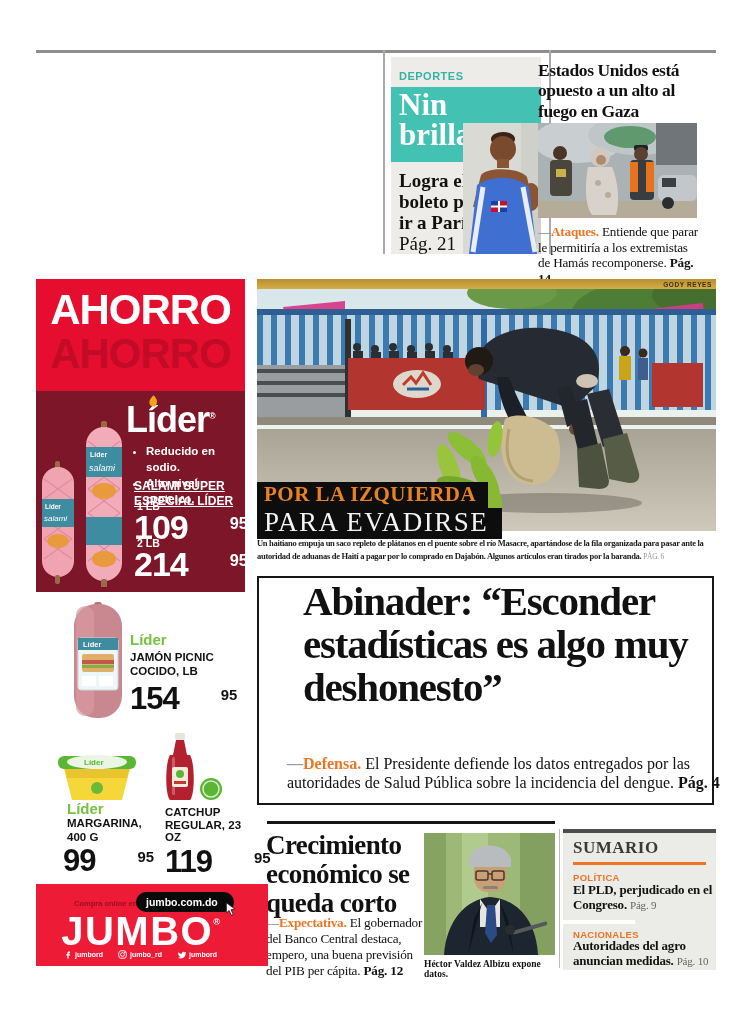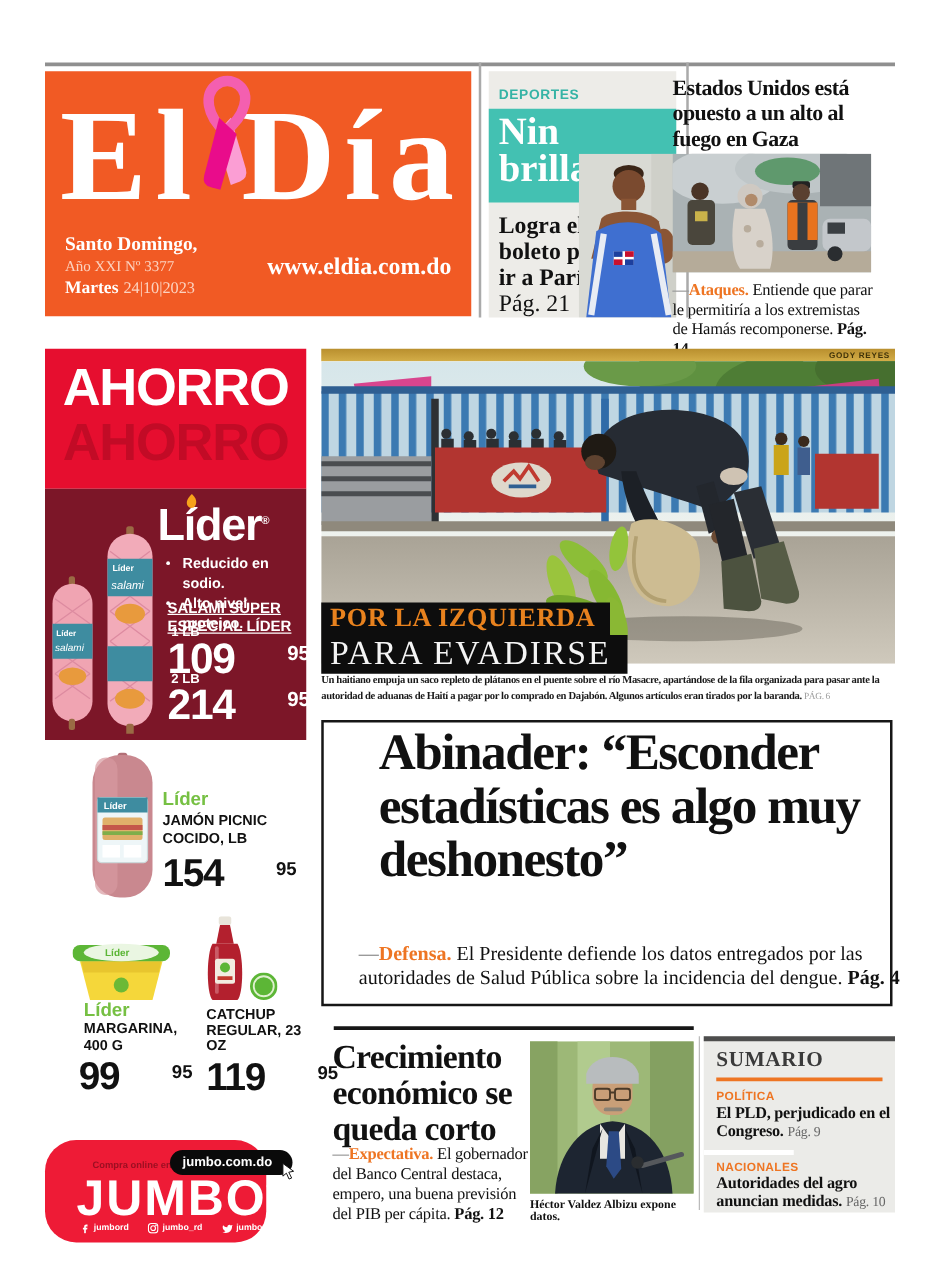--- a/index.html
+++ b/index.html
@@ -121,22 +121,22 @@
   .ham-price { left:130px; top:683px; }
   .tub-art { left:58px; top:750px; width:78px; height:52px; }
   .marg-brand { left:67px; top:800px; }
   .marg-name { left:67px; top:817px; width:92px; }
   .marg-price { left:63px; top:845px; }
   .bottle-art { left:160px; top:733px; width:40px; height:70px; }
   .badge-art { left:200px; top:778px; width:22px; height:22px; }
   .cat-name { left:165px; top:806px; width:78px; line-height:1.1; }
   .cat-price { left:165px; top:846px;text-align:right; }
 
-  .jumbo { left:36px; top:912px; width:177px; height:82px; background:#ee1b36;
-           font-family:"Liberation Sans",sans-serif; color:#fff;border-radius:25px; }
+  .jumbo { left:36px; top:884px; width:232px; height:82px; background:#ee1b36;
+           font-family:"Liberation Sans",sans-serif; color:#fff; }
   .jum-pre { left:38px; top:15px; font-size:7.5px; font-weight:bold; color:#9c0f22; }
   .jum-pill { left:100px; top:8px; background:#0a0a0a; border-radius:11px;
               padding:4px 16px 4px 10px; font-size:10.5px; font-weight:bold; }
   .jum-cursor { right:-3px; bottom:-4px; width:12px; height:14px; }
   .jum-brand { left:0; top:27px; width:209px; text-align:center; font-size:40px;
                font-weight:800; letter-spacing:1.5px; line-height:1; }
   .jum-brand sup { font-size:9px; vertical-align:2.2em; letter-spacing:0; }
   .jum-social { left:0; top:66px; width:209px; display:flex; justify-content:center;
                 gap:15px; align-items:center; }
   .soc { display:flex; align-items:center; gap:3px; font-size:7px; font-weight:bold; }
@@ -144,34 +144,20 @@
 </style>
 </head>
 <body>
 
 <div id="page">
 
   <div class="abs top-rule"></div>
   <div class="abs vdiv vdiv1"></div>
   <div class="abs vdiv vdiv2"></div>
 
-  <div class="abs masthead">
-    <div class="abs logo"><span>El</span> <span>Día</span></div>
-    <svg class="abs flame" style="left:116px;top:2px;width:56px;height:102px" viewBox="0 0 60 110">
-      <path d="M35 38 L48 82 Q50 90 43 93 L35 96 L22 52 Z" fill="#fb9ed4"></path>
-      <path d="M30 50 C14 36 12 18 22 10 C28 5 36 5 42 10 C52 18 48 36 30 50" fill="none" stroke="#f45fb0" stroke-width="9" stroke-linecap="round"></path>
-      <path d="M25 38 L12 88 Q10 96 18 98 L26 100 L40 52 Z" fill="#e90c8b"></path>
-    </svg>
-    <div class="abs mh-info">
-      <div class="mh-city">Santo Domingo,</div>
-      <div class="mh-edition">Año XXI Nº 3377</div>
-      <div><span class="mh-day">Martes</span> <span class="mh-date">24|10|2023</span></div>
-    </div>
-    <div class="abs mh-web">www.eldia.com.do</div>
-  </div>
 
   <div class="abs deportes">
     <div class="abs dep-label sans">DEPORTES</div>
     <div class="abs dep-teal">
       <div class="abs dep-head">Nin brilla</div>
     </div>
     <div class="abs dep-sub">
       <span class="b">Logra el boleto para ir a París.</span>
       <span>Pág. 21</span>
     </div>

